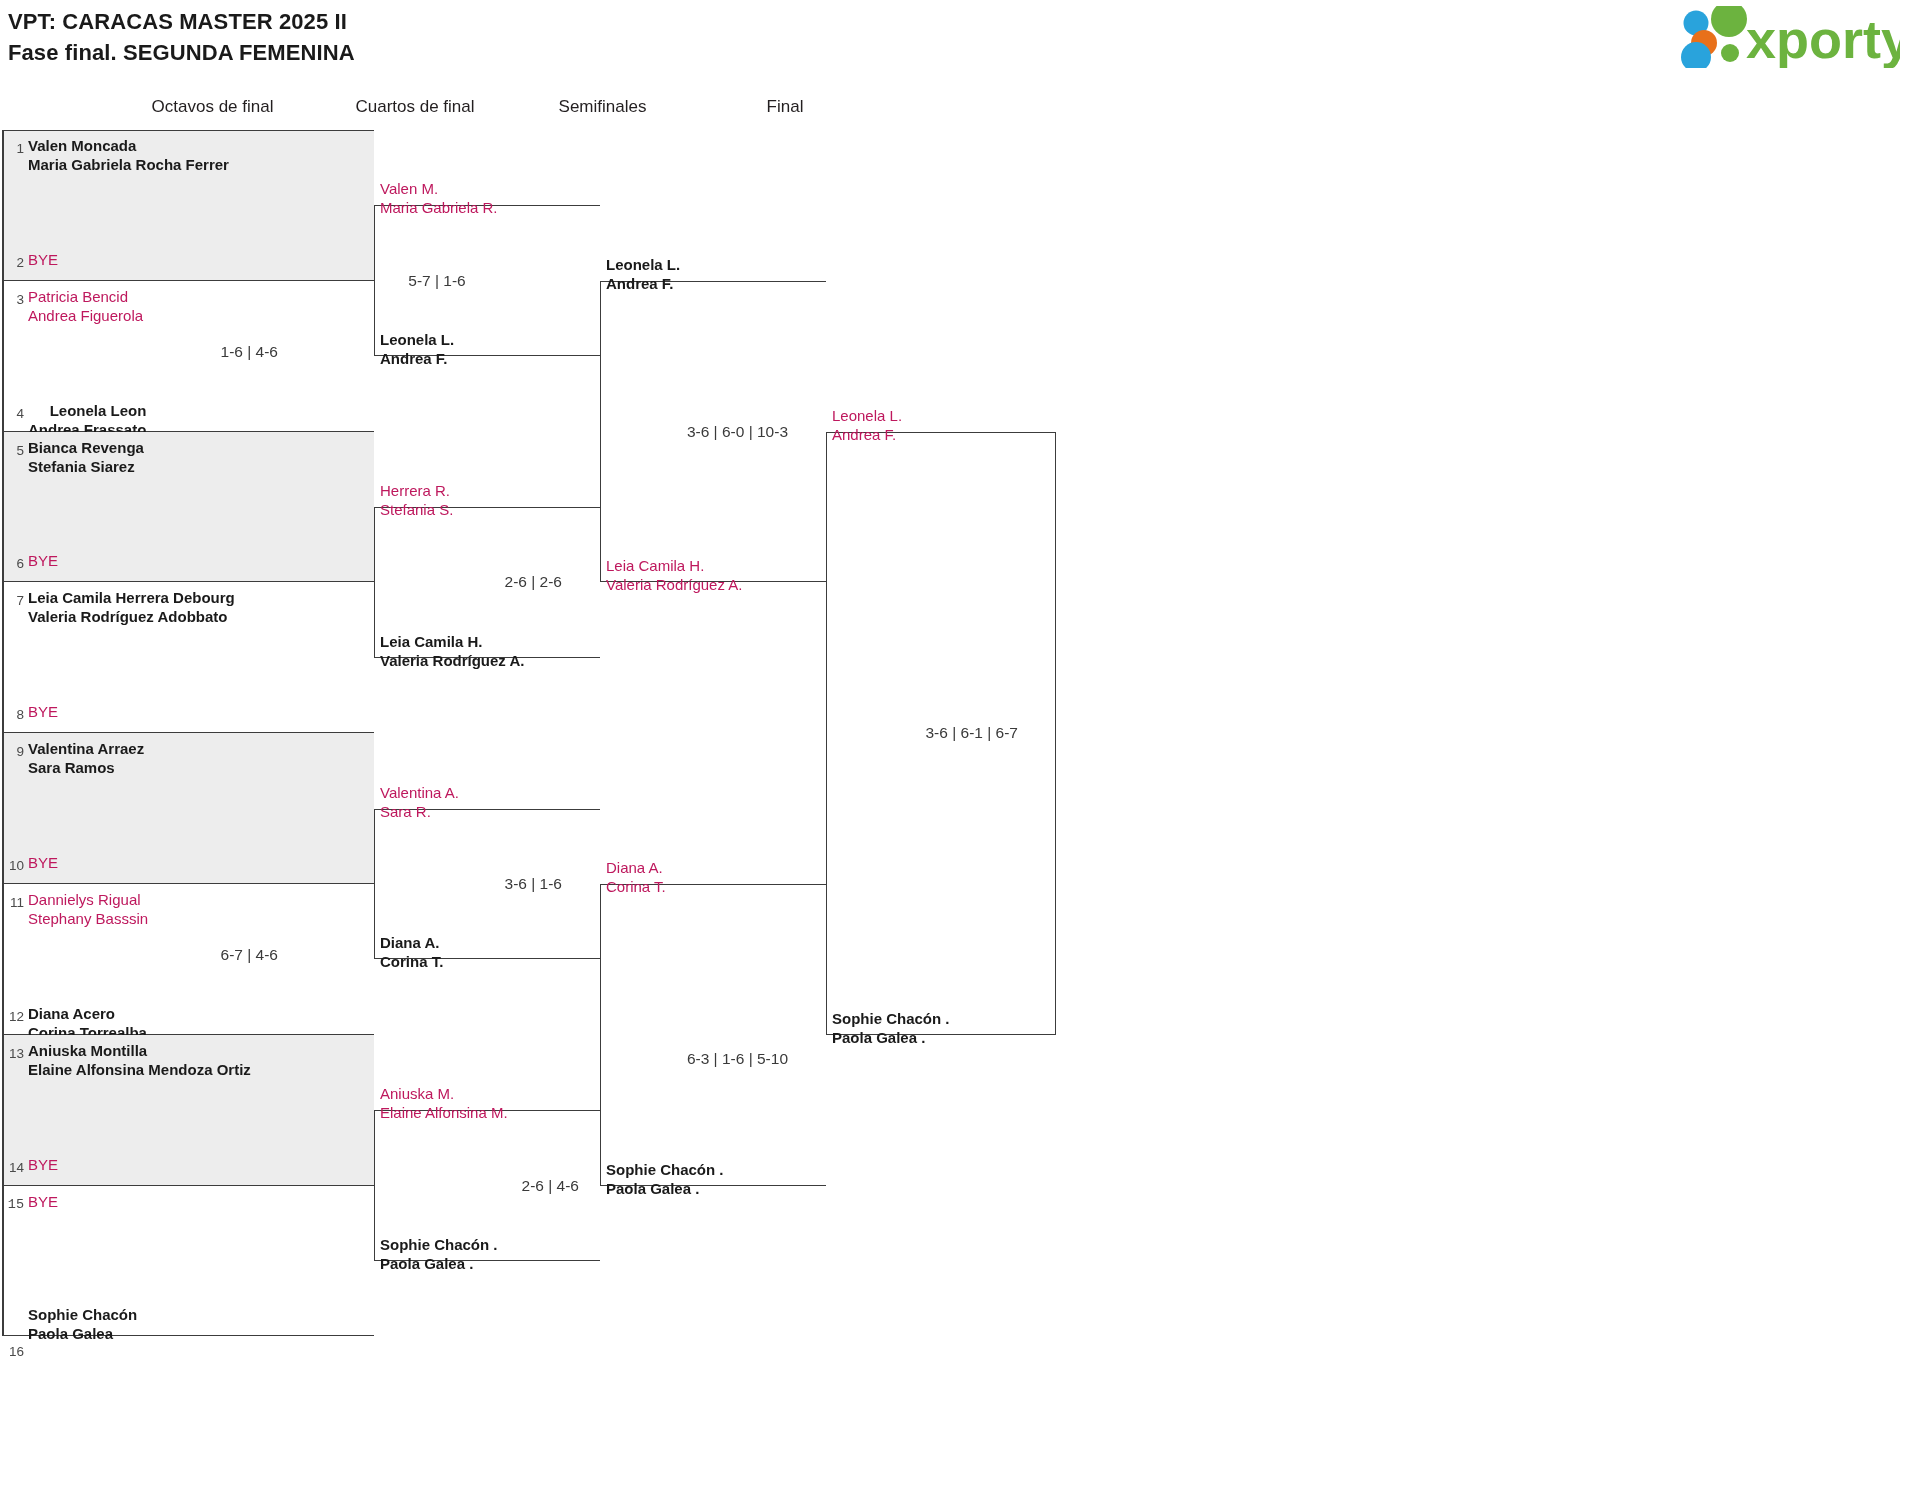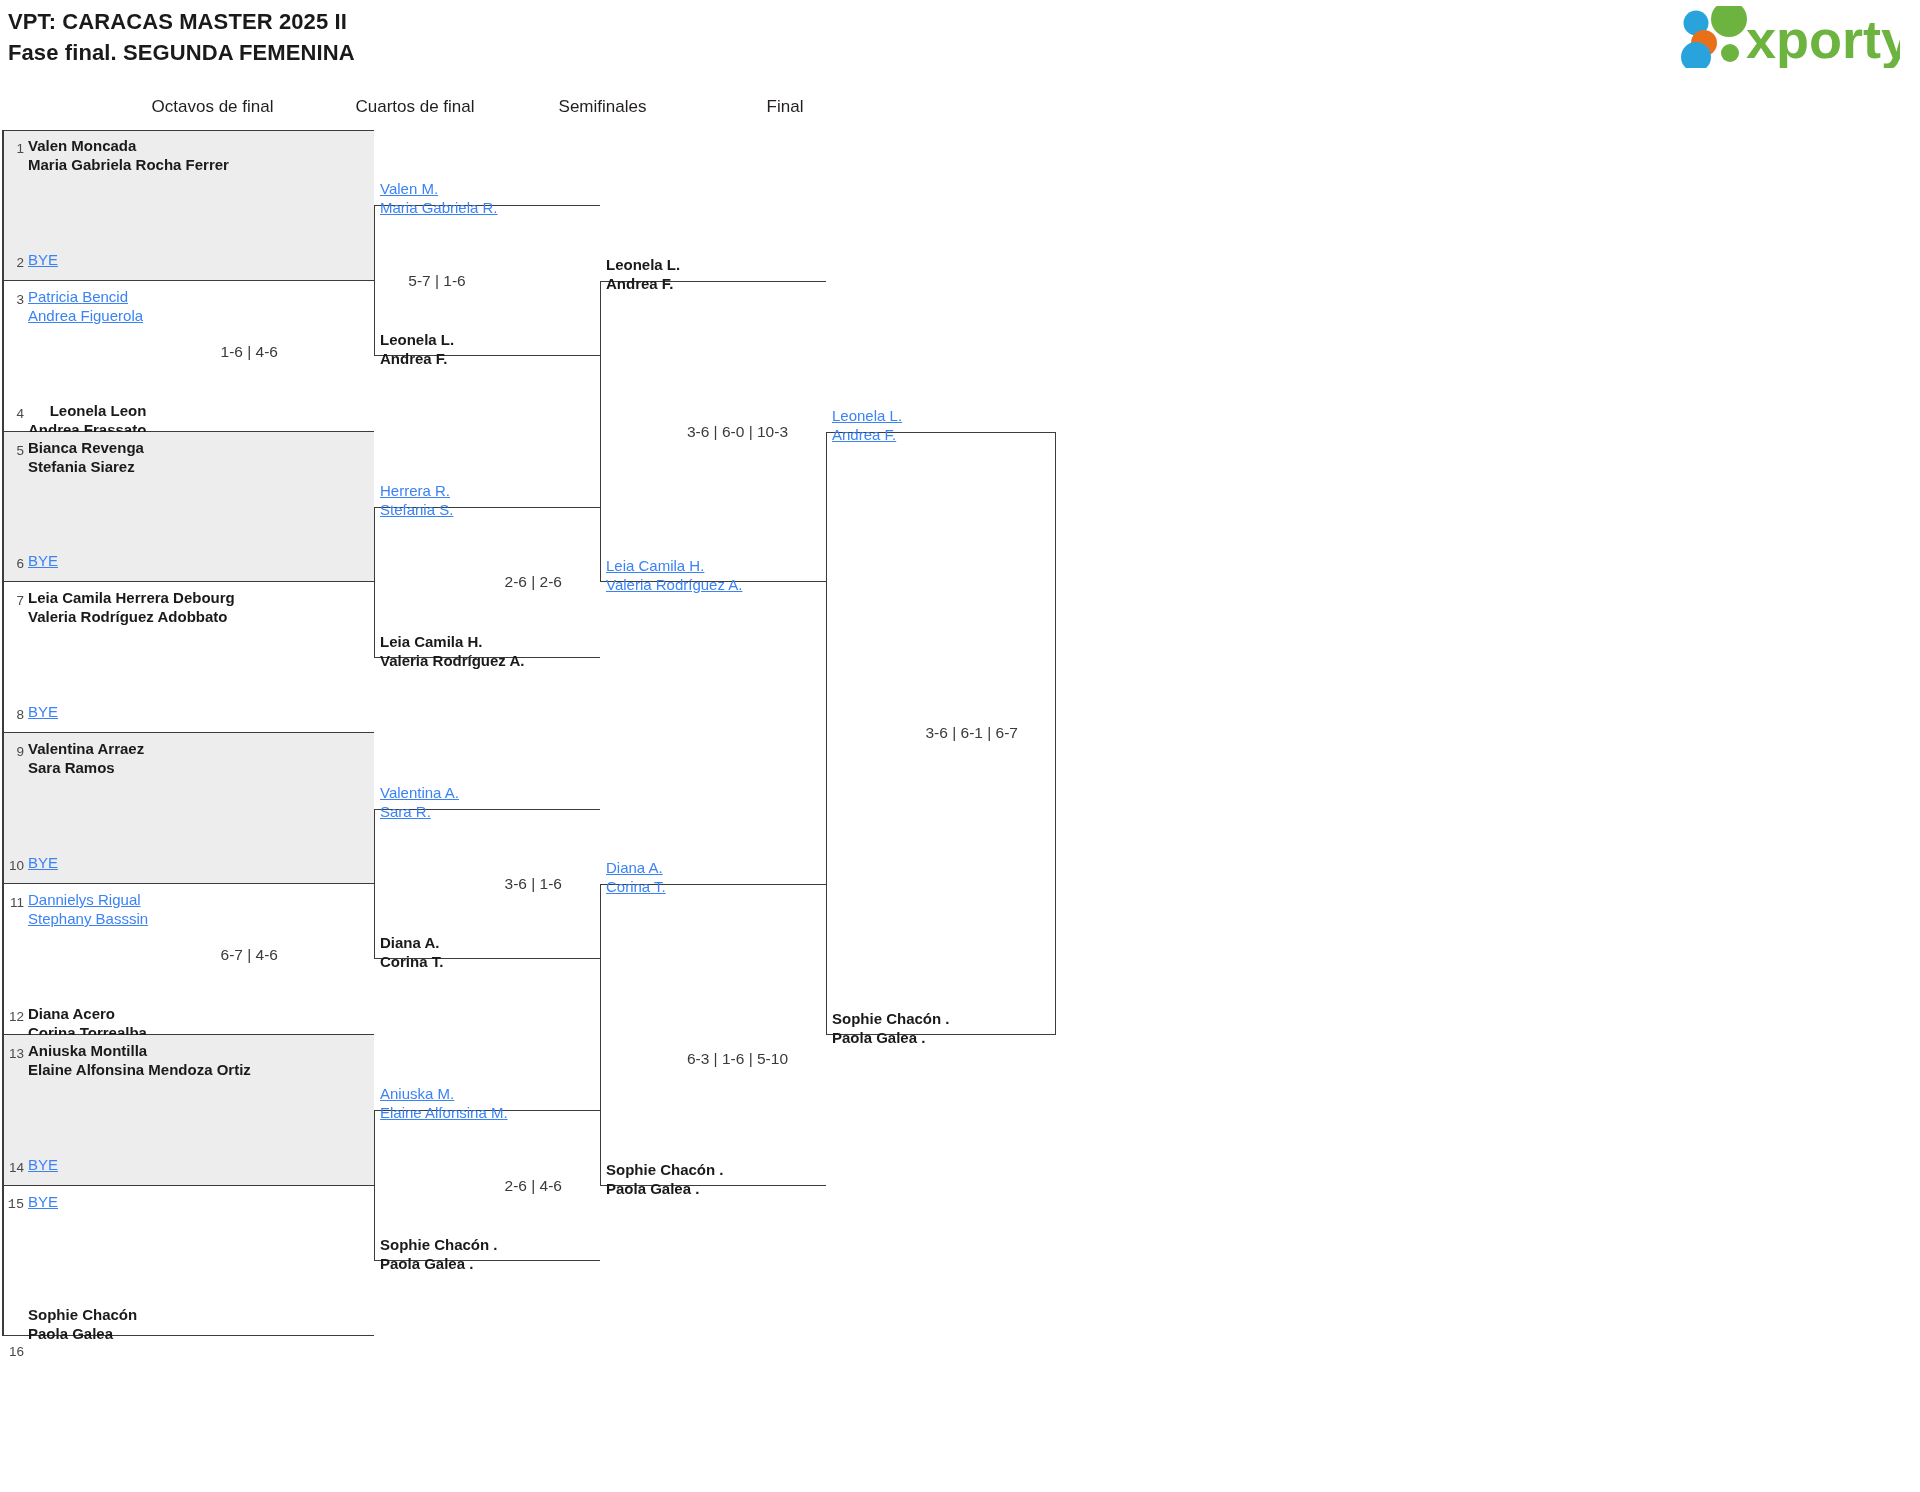--- a/index.html
+++ b/index.html
@@ -28,21 +28,21 @@
     font-size: 17px; font-weight: normal; color: #231f20;
     text-align: center; white-space: nowrap; line-height: 22px;
   }
   #rh0 { left: 60px;  width: 305px; }
   #rh1 { left: 300px; width: 230px; }
   #rh2 { left: 490px; width: 225px; }
   #rh3 { left: 680px; width: 210px; }
   .names { position: absolute; line-height: 19px; white-space: nowrap; }
   .names div { font-size: 15px; }
   .win div { font-weight: bold; color: #1a1a1a; }
-  .lose div { font-weight: normal; color: #3b82f6; text-decoration: underline; }
+  .lose div { font-weight: normal; color: #be185d; }
   .score {
     position: absolute; font-size: 15.5px; color: #3a3a3a;
     white-space: nowrap; text-align: right; line-height: 19px;
   }
   .seedno {
     position: absolute; font-size: 13.5px; color: #4a4a4a;
     text-align: right; width: 22px; line-height: 16px;
   }
 
   
@@ -209,21 +209,21 @@
       <div class="score" style="left: 312px; width: 250px; top: 874px;">3-6 | 1-6</div>
       <div class="conn" style="left: 374px; top: 1110.2px; width: 226px; height: 150.8px;"></div>
       <div class="names lose" style="left: 380px; top: 1084.2px;">
         <div>Aniuska M.</div>
         <div>Elaine Alfonsina M.</div>
       </div>
       <div class="names win" style="left: 380px; top: 1235px;">
         <div>Sophie Chacón .</div>
         <div>Paola Galea .</div>
       </div>
-      <div class="score" style="left: 312px; width: 250px; top: 1175.6px; text-align: right;">2-6 | 4-6</div>
+      <div class="score" style="left: 329px; width: 250px; top: 1175.6px; text-align: right;">2-6 | 4-6</div>
       <div class="conn" style="left: 600px; top: 280.8px; width: 226px; height: 301.6px;"></div>
       <div class="names win" style="left: 606px; top: 254.8px;">
         <div>Leonela L.</div>
         <div>Andrea F.</div>
       </div>
       <div class="names lose" style="left: 606px; top: 556.4px;">
         <div>Leia Camila H.</div>
         <div>Valeria Rodríguez A.</div>
       </div>
       <div class="score" style="left: 538px; width: 250px; top: 421.6px;">3-6 | 6-0 | 10-3</div>

